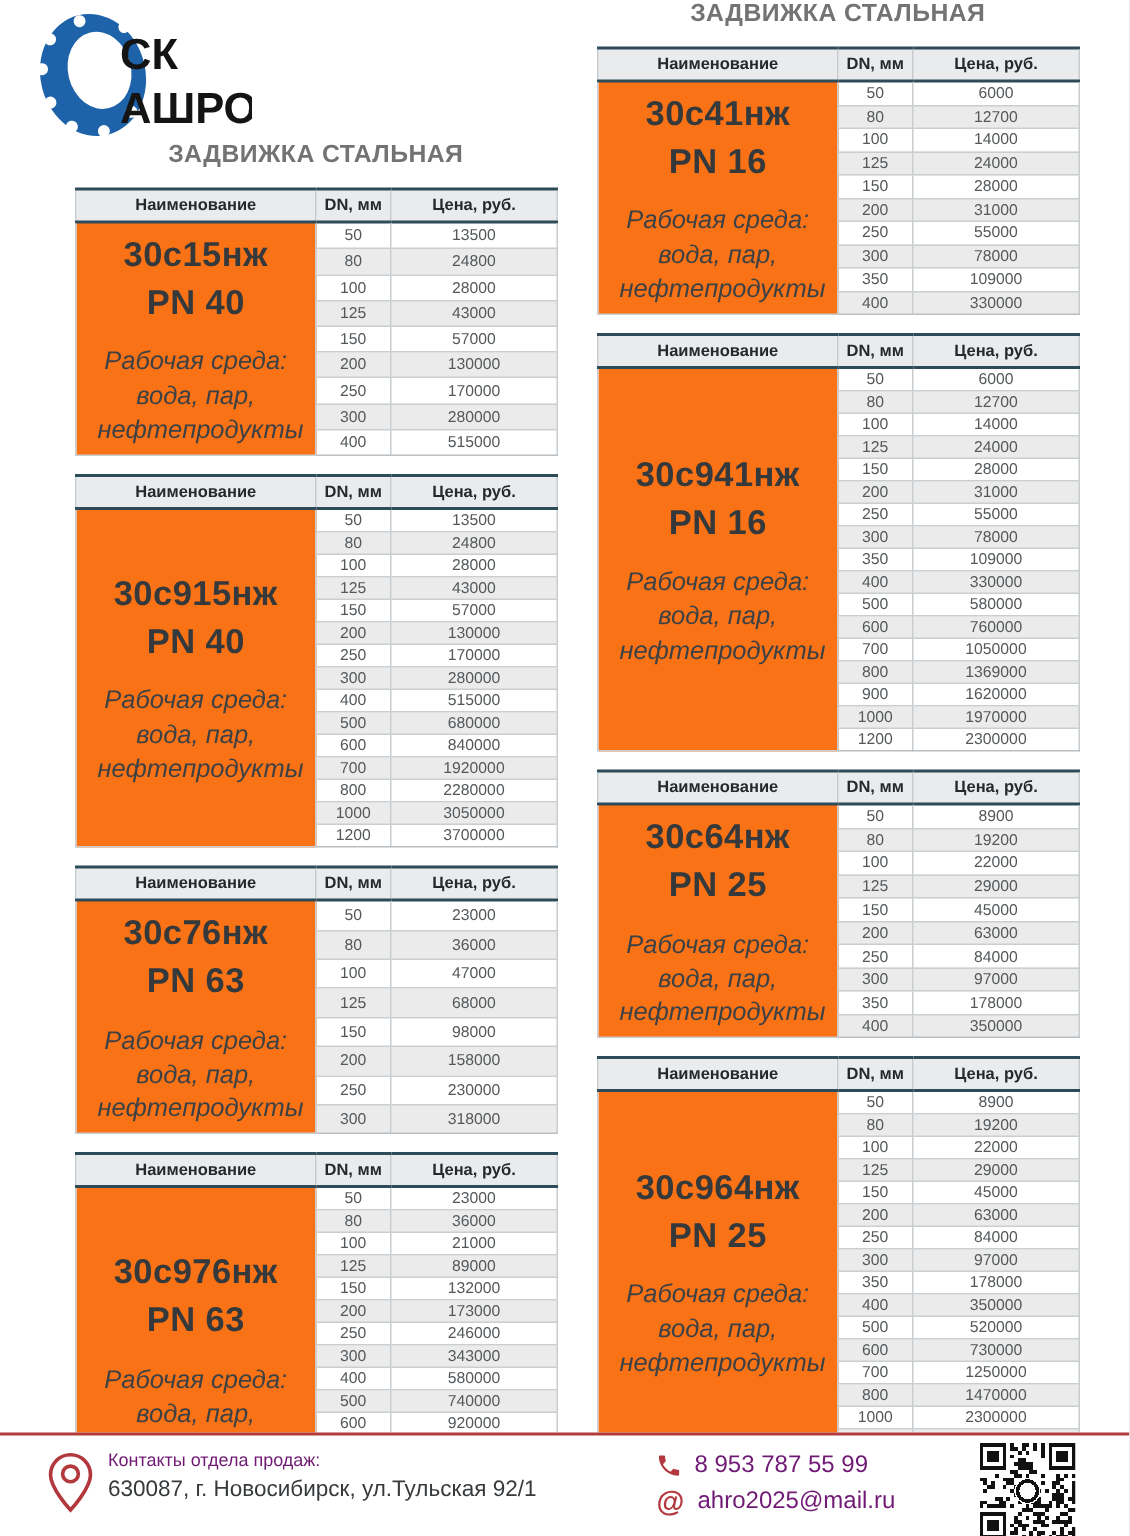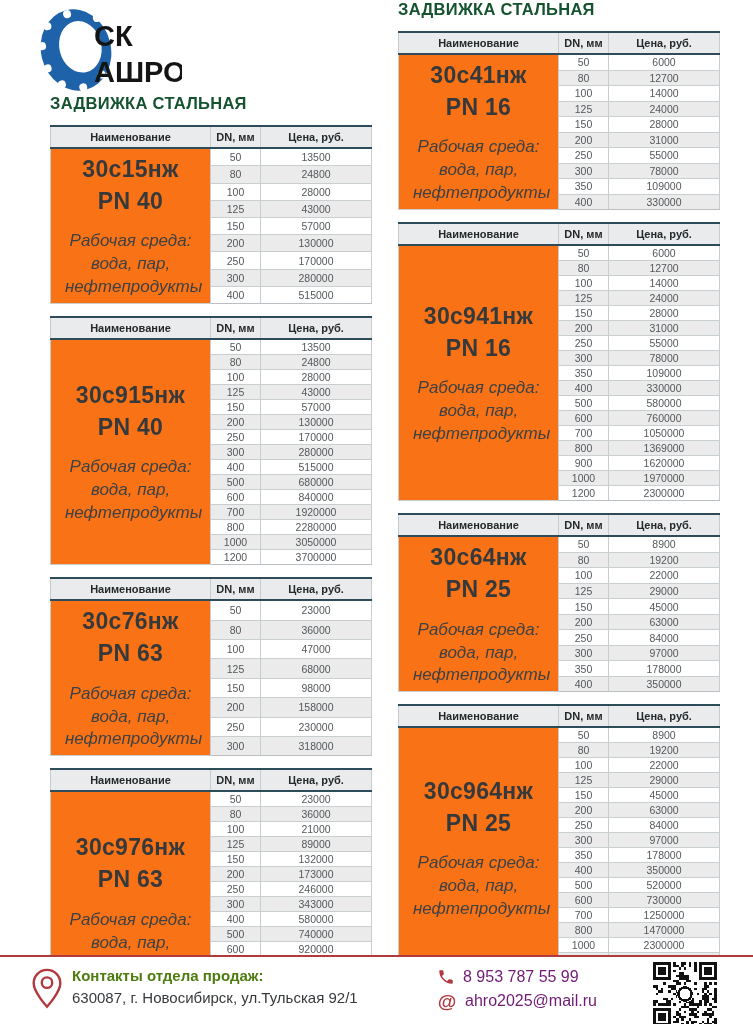--- a/index.html
+++ b/index.html
@@ -4,32 +4,32 @@
 <style>
   * { box-sizing: border-box; }
   html,body { margin:0; padding:0; background:#e8e8e8; }
   .page {
     position:relative; width:753px; height:1024px; margin:0 auto;
     background:#ffffff; overflow:hidden;
     font-family:"Liberation Sans", sans-serif; color:#333;
   }
 
   
-  .logo { position:absolute; left:32px; top:4px; width:150px; height:92px; }
+  .logo { position:absolute; left:18px; top:4px; width:150px; height:92px; }
   .title-block { position:absolute; left:150px; top:8px; width:270px; text-align:center; }
   .main-title { margin:0; font-size:31px; font-weight:bold; color:#1c6ba5; letter-spacing:0.5px; line-height:1.05; }
   .subtitle { font-size:17px; color:#55585c; margin-top:2px; }
 
   
   .col { position:absolute; width:321px; }
   .col-left  { left:50px;  top:94px; }
   .col-right { left:398px; top:0px; }
   .section-title {
-    margin:0 0 6px 0; font-size:16.5px; font-weight:bold;
-    color:#14532d; letter-spacing:0.3px;
+    margin:0 0 6px 0; text-align:center; font-size:16.5px; font-weight:bold;
+    color:#737373; letter-spacing:0.3px;
   }
 
   
   table.ptable { width:100%; border-collapse:collapse; margin-bottom:7px; table-layout:fixed;margin-top:12px; }
   table.ptable th {
     background:#e9ebec; color:#26292b; font-size:11px; font-weight:bold;
     border-top:2px solid #2d4b59; border-bottom:2px solid #2d4b59;
     height:22px; padding:2px 0; text-align:center;
   }
   table.ptable th, table.ptable td { border-left:1px solid #c7ccd0; border-right:1px solid #c7ccd0; }
@@ -42,21 +42,21 @@
   tbody tr:nth-child(even) .data-cell { background:#ebebeb; }
   .name-cell { background:#f97316; vertical-align:middle; text-align:center; padding:4px 6px; }
   .pname { font-size:23px; font-weight:bold; color:#36393b; line-height:1.4; letter-spacing:0.3px; }
   .pmedium { font-style:italic; font-size:17px; color:#3e4144; margin-top:13px; line-height:1.35; padding:0 8px; }
 
   
   .footer { position:absolute; left:0; top:955px; width:753px; height:69px; background:#fff; }
   .footer-line { border-top:2px solid #b13b3c; width:100%; }
   .pin-wrap { position:absolute; left:30px; top:12px; }
   .contact-text { position:absolute; left:72px; top:10px; }
-  .contacts-label { font-size:15px; font-weight:bold; color:#4d7c0f; line-height:1.45; }
+  .contacts-label { font-size:12px; font-weight:normal; color:#701a75; line-height:1.45; }
   .address { font-size:15px; color:#373a3c; line-height:1.5; }
   .contact-right { position:absolute; left:437px; top:10px; }
   .crow { display:flex; align-items:center; gap:8px; height:24px; }
   .crow-text { font-size:16px; color:#701a75; }
   .at-icon { color:#b2383d; font-size:19px; font-weight:bold; line-height:1; width:20px; text-align:center; }
   .qr-wrap { position:absolute; left:653px; top:7px; width:64px; height:62px; overflow:hidden; }
 </style>
 </head>
 <body>
 

